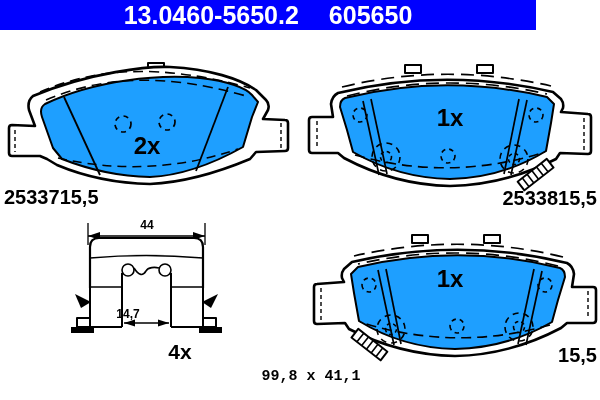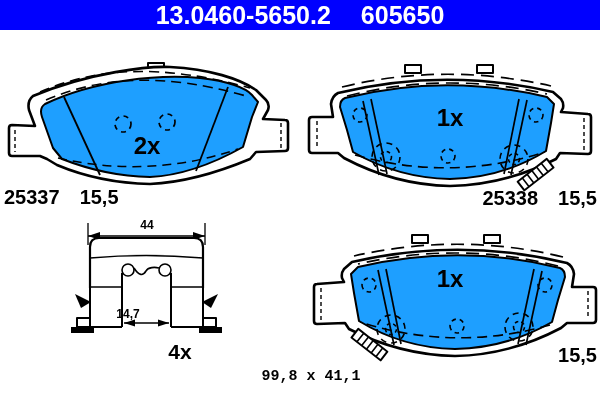--- a/index.html
+++ b/index.html
@@ -1,24 +1,24 @@
 <!DOCTYPE html>
 <html><head>
 <meta charset="utf-8">
 <style>
   html,body{margin:0;padding:0;background:#fff;}
   .stage{position:relative;width:600px;height:400px;background:#fff;overflow:hidden;
          font-family:"Liberation Sans",sans-serif;color:#000;}
-  .hdr{position:absolute;left:0;top:0;width:600px;height:30px;
+  .hdr{position:absolute;left:0;top:0;width:536px;height:30px;
        display:flex;justify-content:center;align-items:center;gap:30px;
        font-size:25px;font-weight:bold;line-height:1;}
   .abs{position:absolute;display:block;}
   .lbl{position:absolute;font-weight:bold;white-space:nowrap;line-height:1;}
   .qty{font-size:24px;transform:translateX(-50%);}
-  .part{font-size:20px;display:flex;gap:20px;}
+  .part{font-size:20px;display:flex;gap:0;}
   .dim{font-size:12px;transform:translateX(-50%);}
   .dimbig{font-size:15px;transform:translateX(-50%);font-family:Liberation Mono, monospace;}
   .qty4{font-size:21px;transform:translateX(-50%);margin-left:35px;}
   svg{shape-rendering:geometricPrecision;}
 </style>
 </head>
 <body>
 
 <div class="stage">
 

